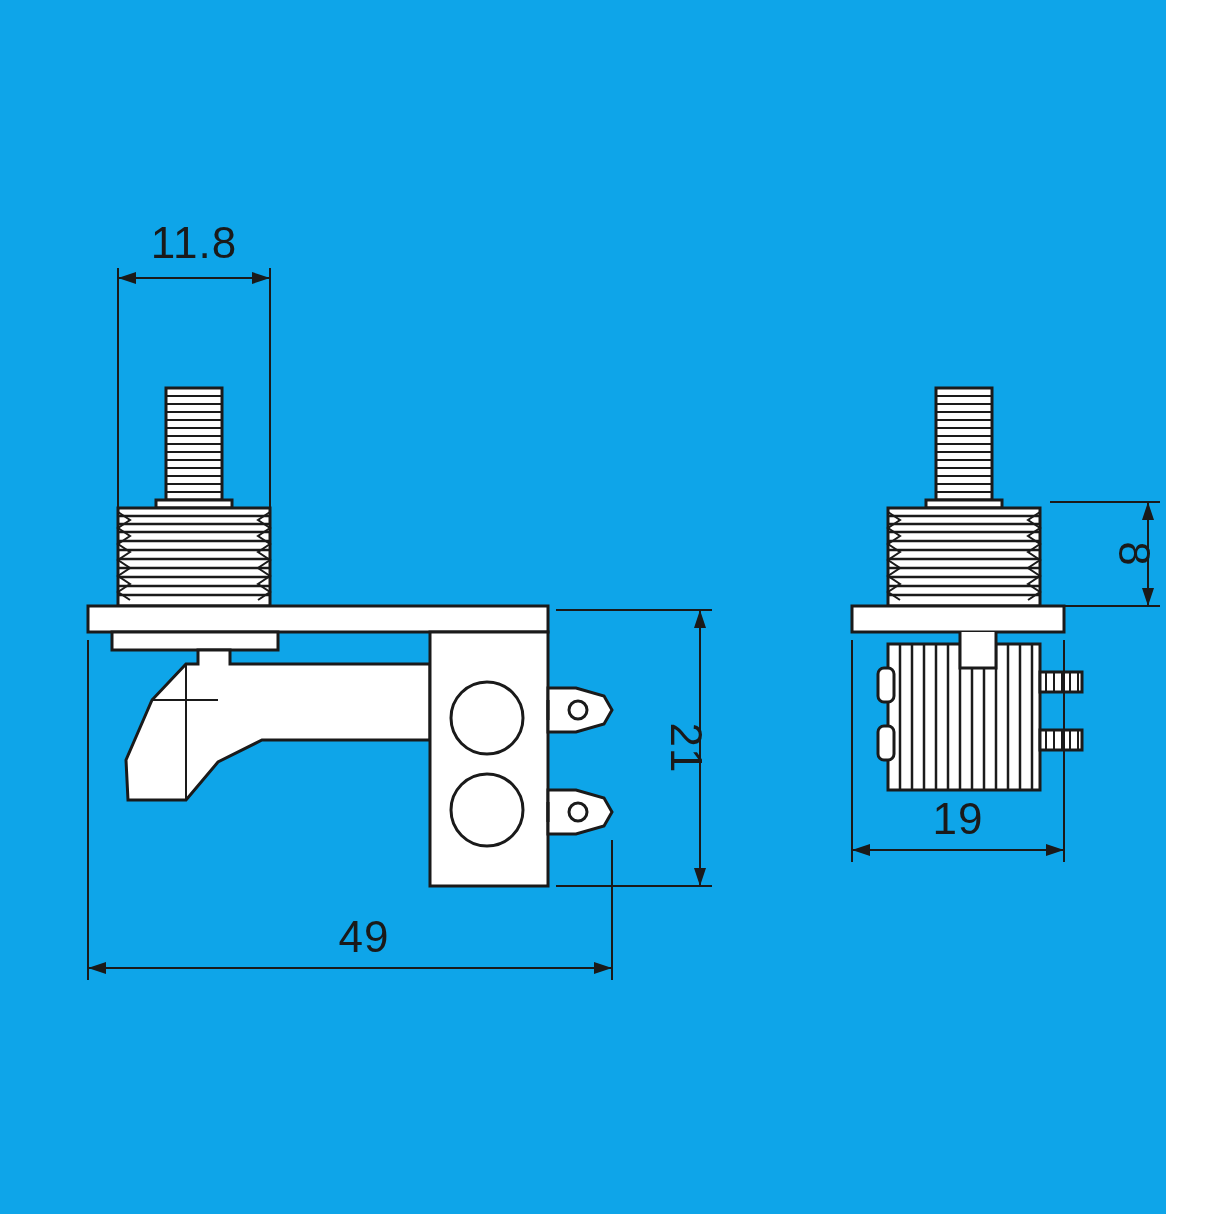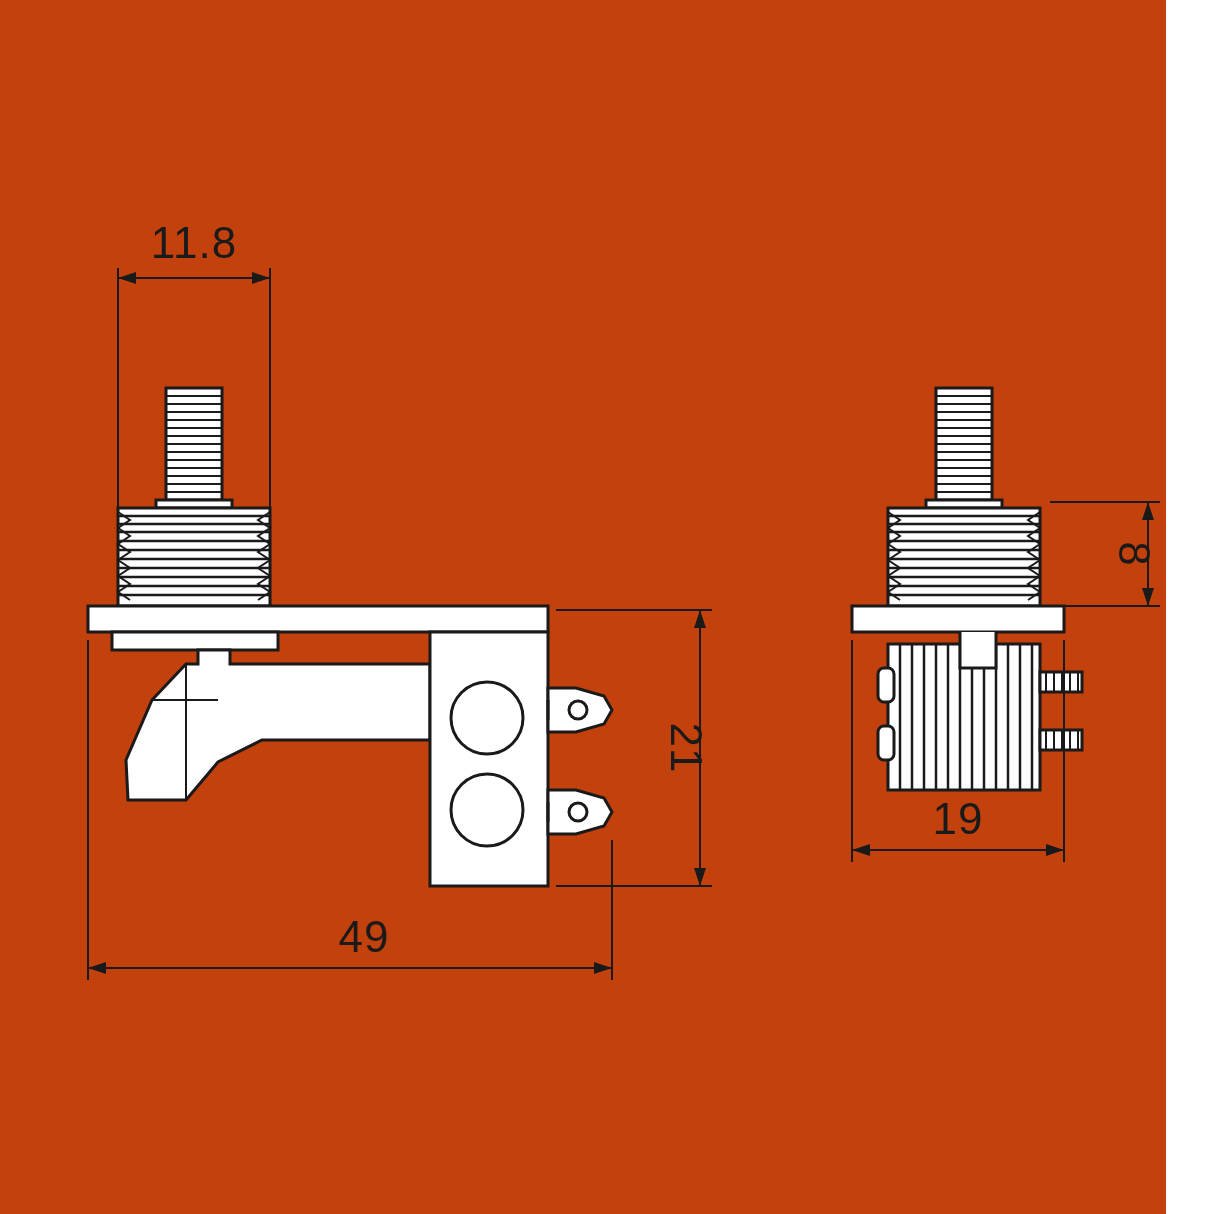--- a/index.html
+++ b/index.html
@@ -10,21 +10,21 @@
   body {
     width: 1214px;
     height: 1214px;
     font-family: "Liberation Sans", sans-serif;
     overflow: hidden;
   }
   #stage {
     position: relative;
     width: 1166px;
     height: 1214px;
-    background: #c2410c;
+    background: #0ea5e9;
   }
   svg#drawing {
     position: absolute;
     left: 0;
     top: 0;
     width: 1214px;
     height: 1214px;
     display: block;
   }
   .dimtext {

